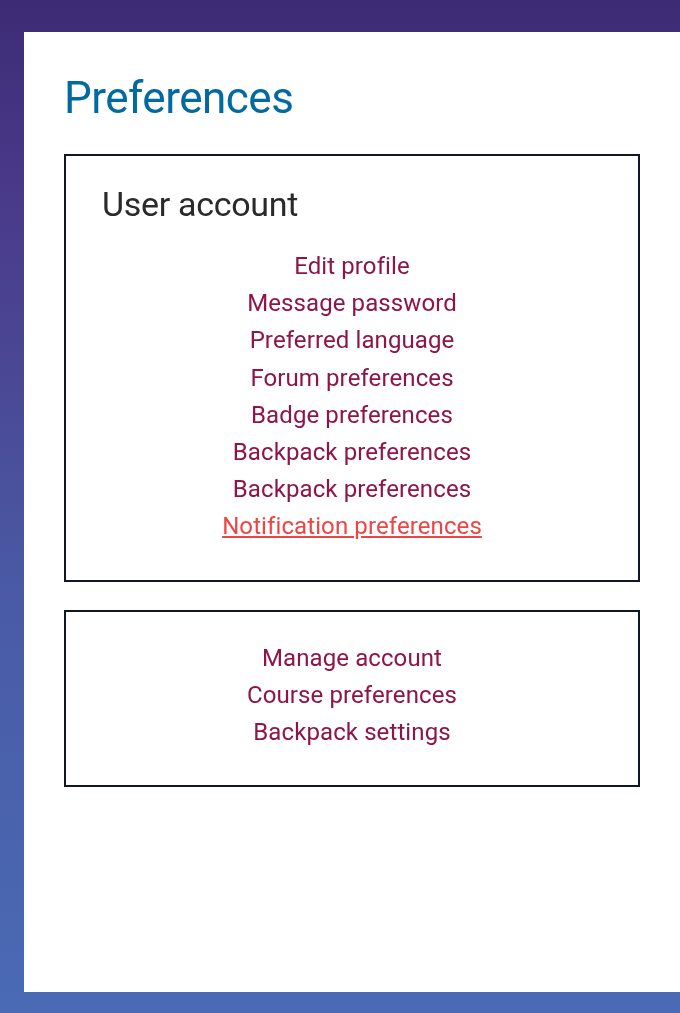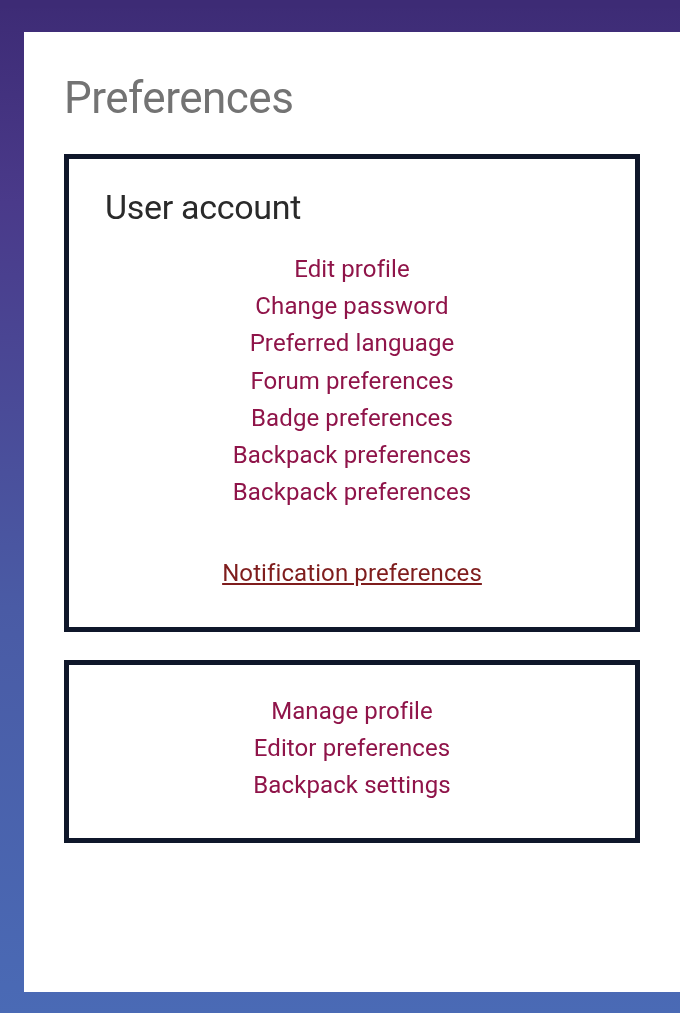--- a/index.html
+++ b/index.html
@@ -26,26 +26,26 @@
     .content-panel {
       background: #ffffff;
       margin-top: 22px;
       padding: 40px 40px 40px 40px;
       min-height: 960px;
       width: 656px;
     }
     .page-title {
       font-size: 44px;
       font-weight: 400;
-      color: #737373;
+      color: #0369a1;
       margin-bottom: 30px;
       letter-spacing: -0.5px;
     }
     .section-card {
-      border: 5px solid #0f172a;
+      border: 2px solid #0f172a;
       padding: 28px 36px 34px 36px;
       margin-bottom: 28px;
     }
     .section-title {
       font-size: 34px;
       font-weight: 400;
       color: #2a2a2a;
       margin-bottom: 24px;
       letter-spacing: -0.3px;
     }
@@ -56,47 +56,46 @@
     }
     .link-item {
       font-size: 24px;
       color: #8f1449;
       text-decoration: none;
       cursor: pointer;
       line-height: 1.55;
       letter-spacing: 0.1px;
     }
     .link-item.hovered {
-      color: #7f1d1d;
+      color: #ef4444;
       text-decoration: underline;
-      margin-top: 44px;
     }
   </style>
 </head>
 <body>
 
 <div class="top-bar"></div>
 
 <div class="content-panel">
   <h1 class="page-title">Preferences</h1>
 
   <div class="section-card">
     <h2 class="section-title">User account</h2>
     <div class="link-list">
       <a class="link-item">Edit profile</a>
-      <a class="link-item">Change password</a>
+      <a class="link-item">Message password</a>
       <a class="link-item">Preferred language</a>
       <a class="link-item">Forum preferences</a>
       <a class="link-item">Badge preferences</a>
       <a class="link-item">Backpack preferences</a>
       <a class="link-item">Backpack preferences</a>
       <a class="link-item hovered">Notification preferences</a>
     </div>
   </div>
 
   <div class="section-card">
     <div class="link-list">
-      <a class="link-item">Manage profile</a>
-      <a class="link-item">Editor preferences</a>
+      <a class="link-item">Manage account</a>
+      <a class="link-item">Course preferences</a>
       <a class="link-item">Backpack settings</a>
     </div>
   </div>
 </div>
 
 </body></html>

